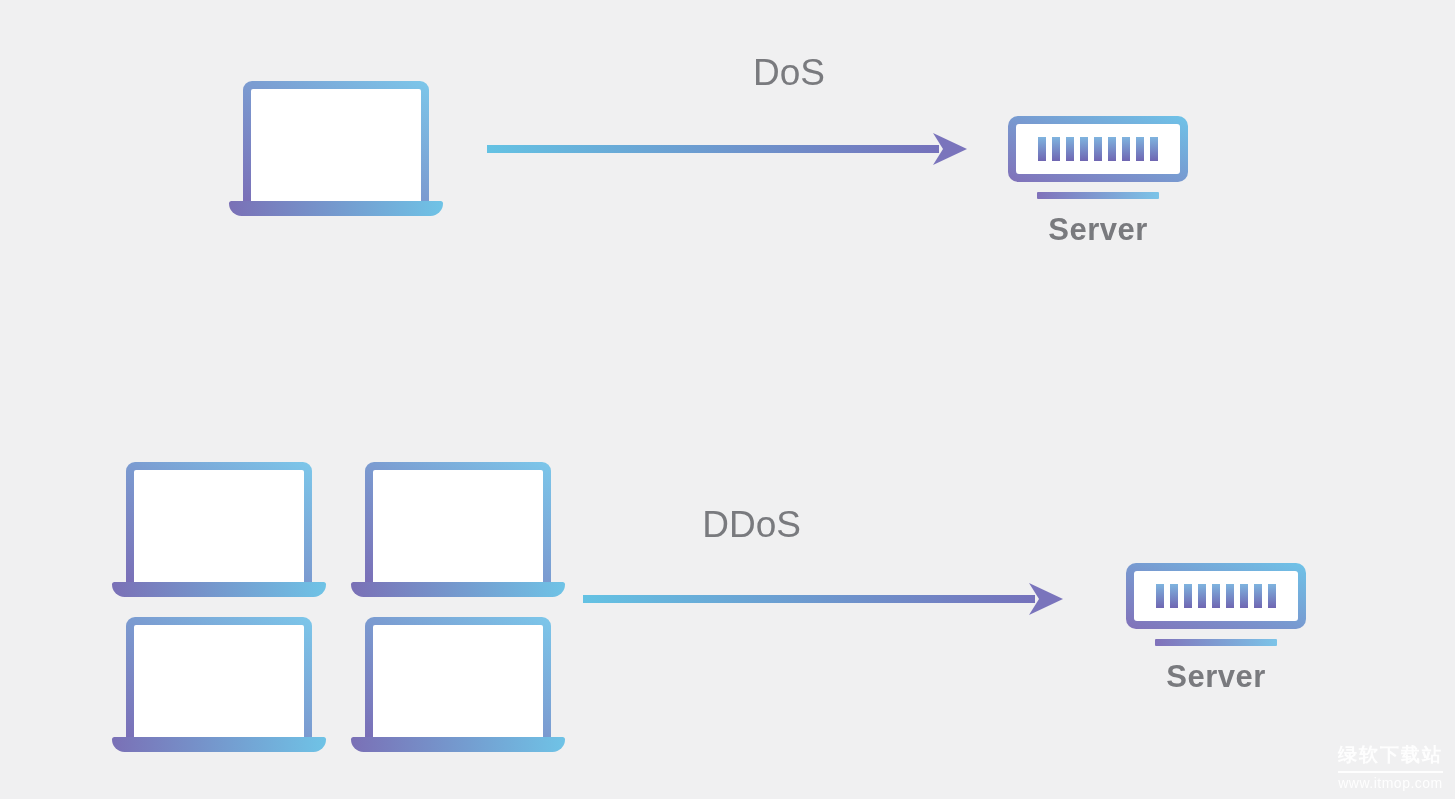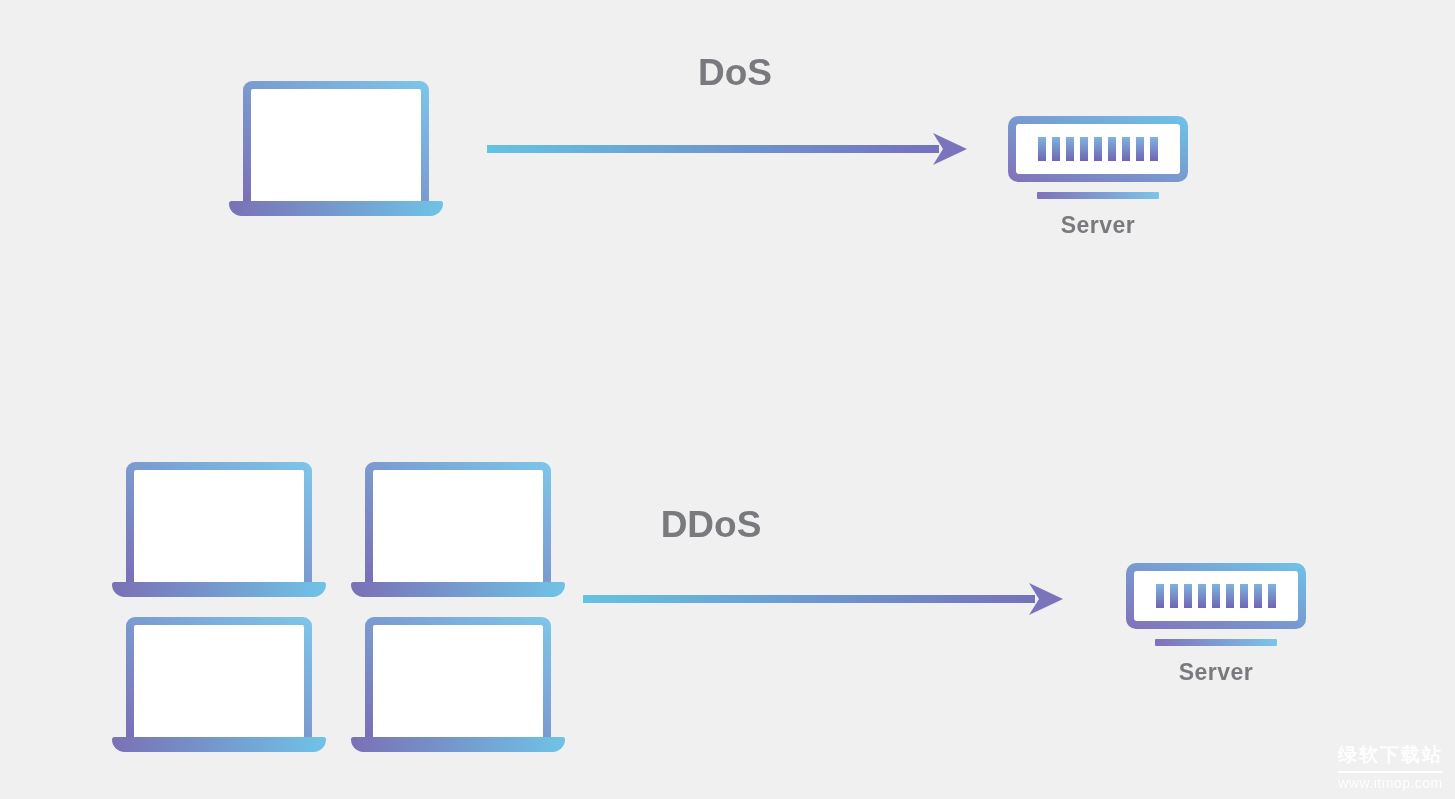--- a/index.html
+++ b/index.html
@@ -51,30 +51,30 @@
     background: linear-gradient(to bottom, #7FB4DF, #6F66B2);
   }
   .server .underline {
     width: 122px; height: 7px;
     margin: 10px auto 0 auto;
     background: linear-gradient(to right, #8071BA, #7CC4E8);
     border-radius: 1px;
   }
   .server .label {
     margin-top: 13px; text-align: center;
-    font-size: 23px; font-weight: bold;
+    font-size: 31px; font-weight: bold;
     color: var(--label-gray, #797A7E);
     letter-spacing: 0.5px;
   }
 
   
   .arrow { position: absolute; width: 484px; height: 36px; }
   .flow-label {
-    position: absolute; width: 180px; text-align: center;
-    font-size: 37px; font-weight: bold;
+    position: absolute; width: 180px; text-align: right;
+    font-size: 37px; font-weight: normal;
     color: var(--label-gray, #7B7C80);
   }
 
   
   .watermark {
     position: absolute; right: 12px; bottom: 8px;
     text-align: center; color: rgba(255,255,255,0.93);
   }
   .watermark .wm-title { font-size: 19px; font-weight: bold; letter-spacing: 2px; }
   .watermark .wm-line { height: 2px; background: rgba(255,255,255,0.9); margin: 3px 0 2px 0; }

